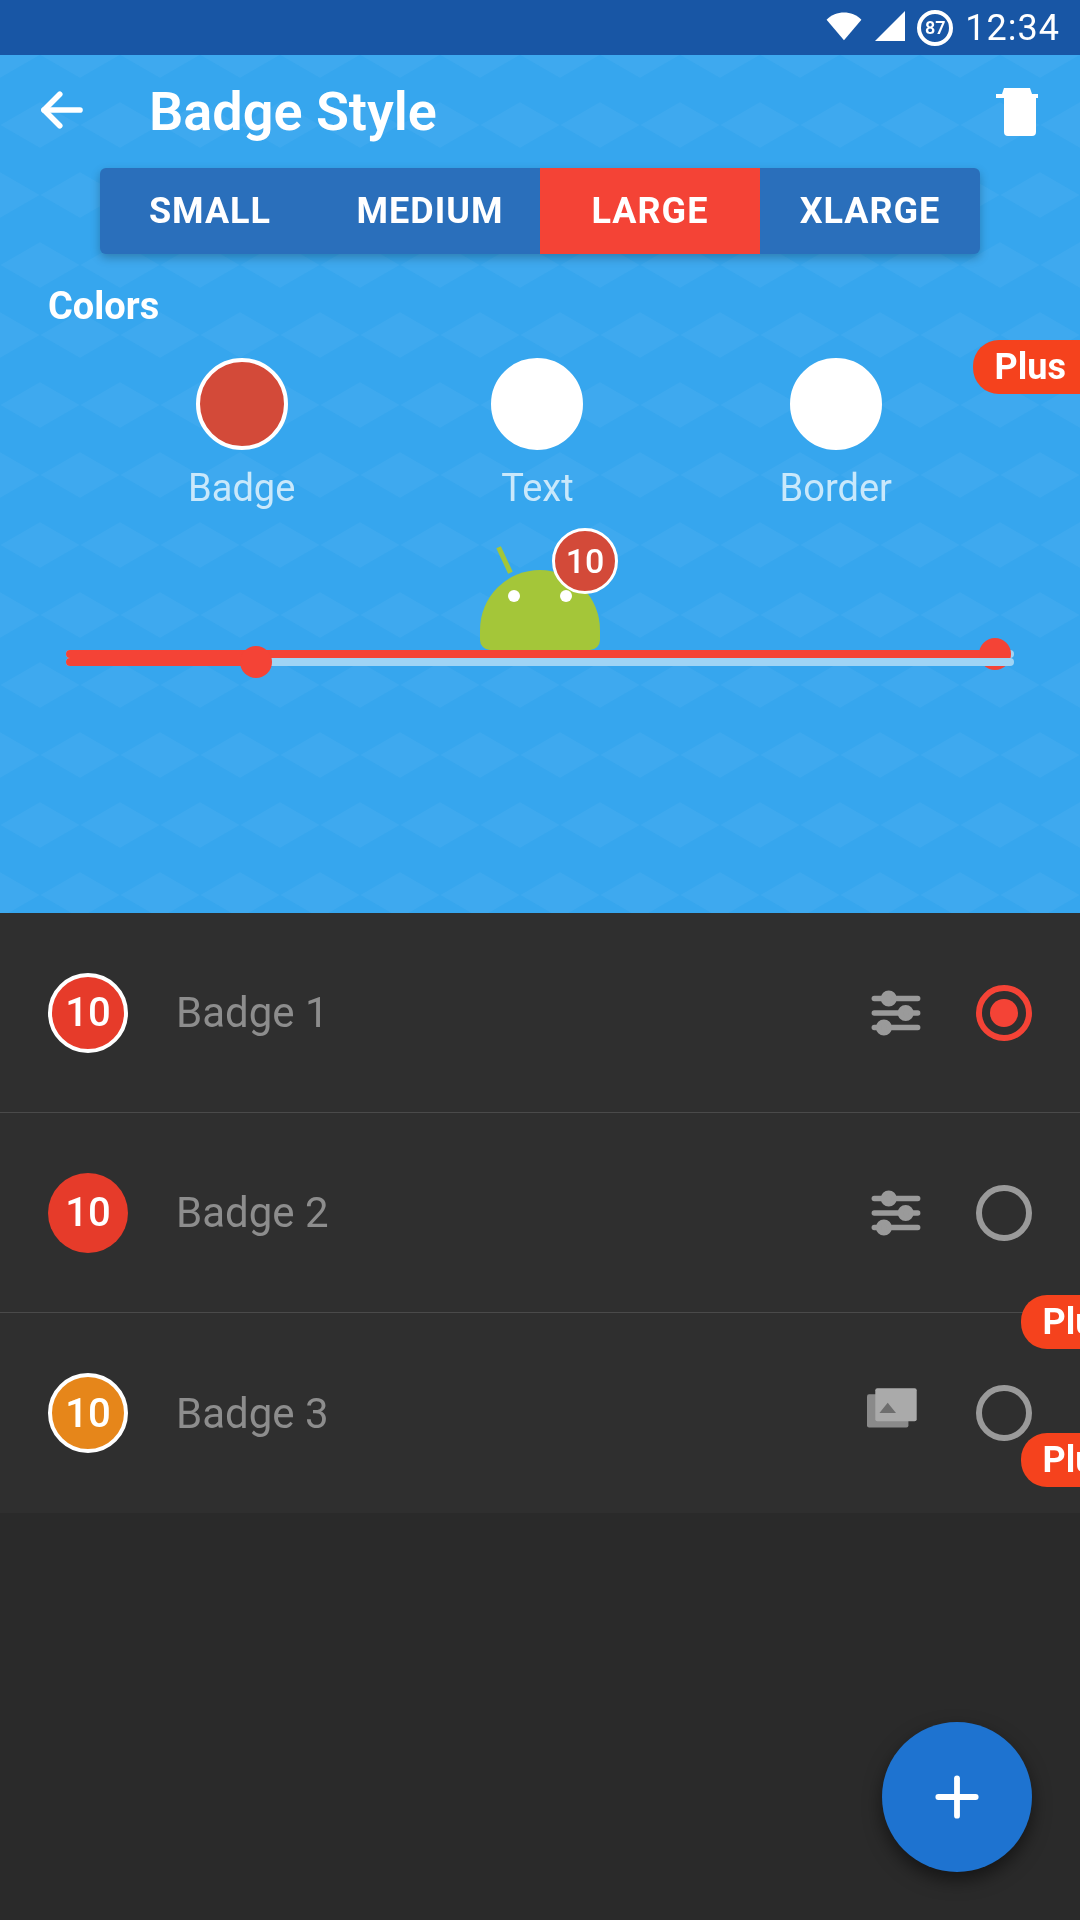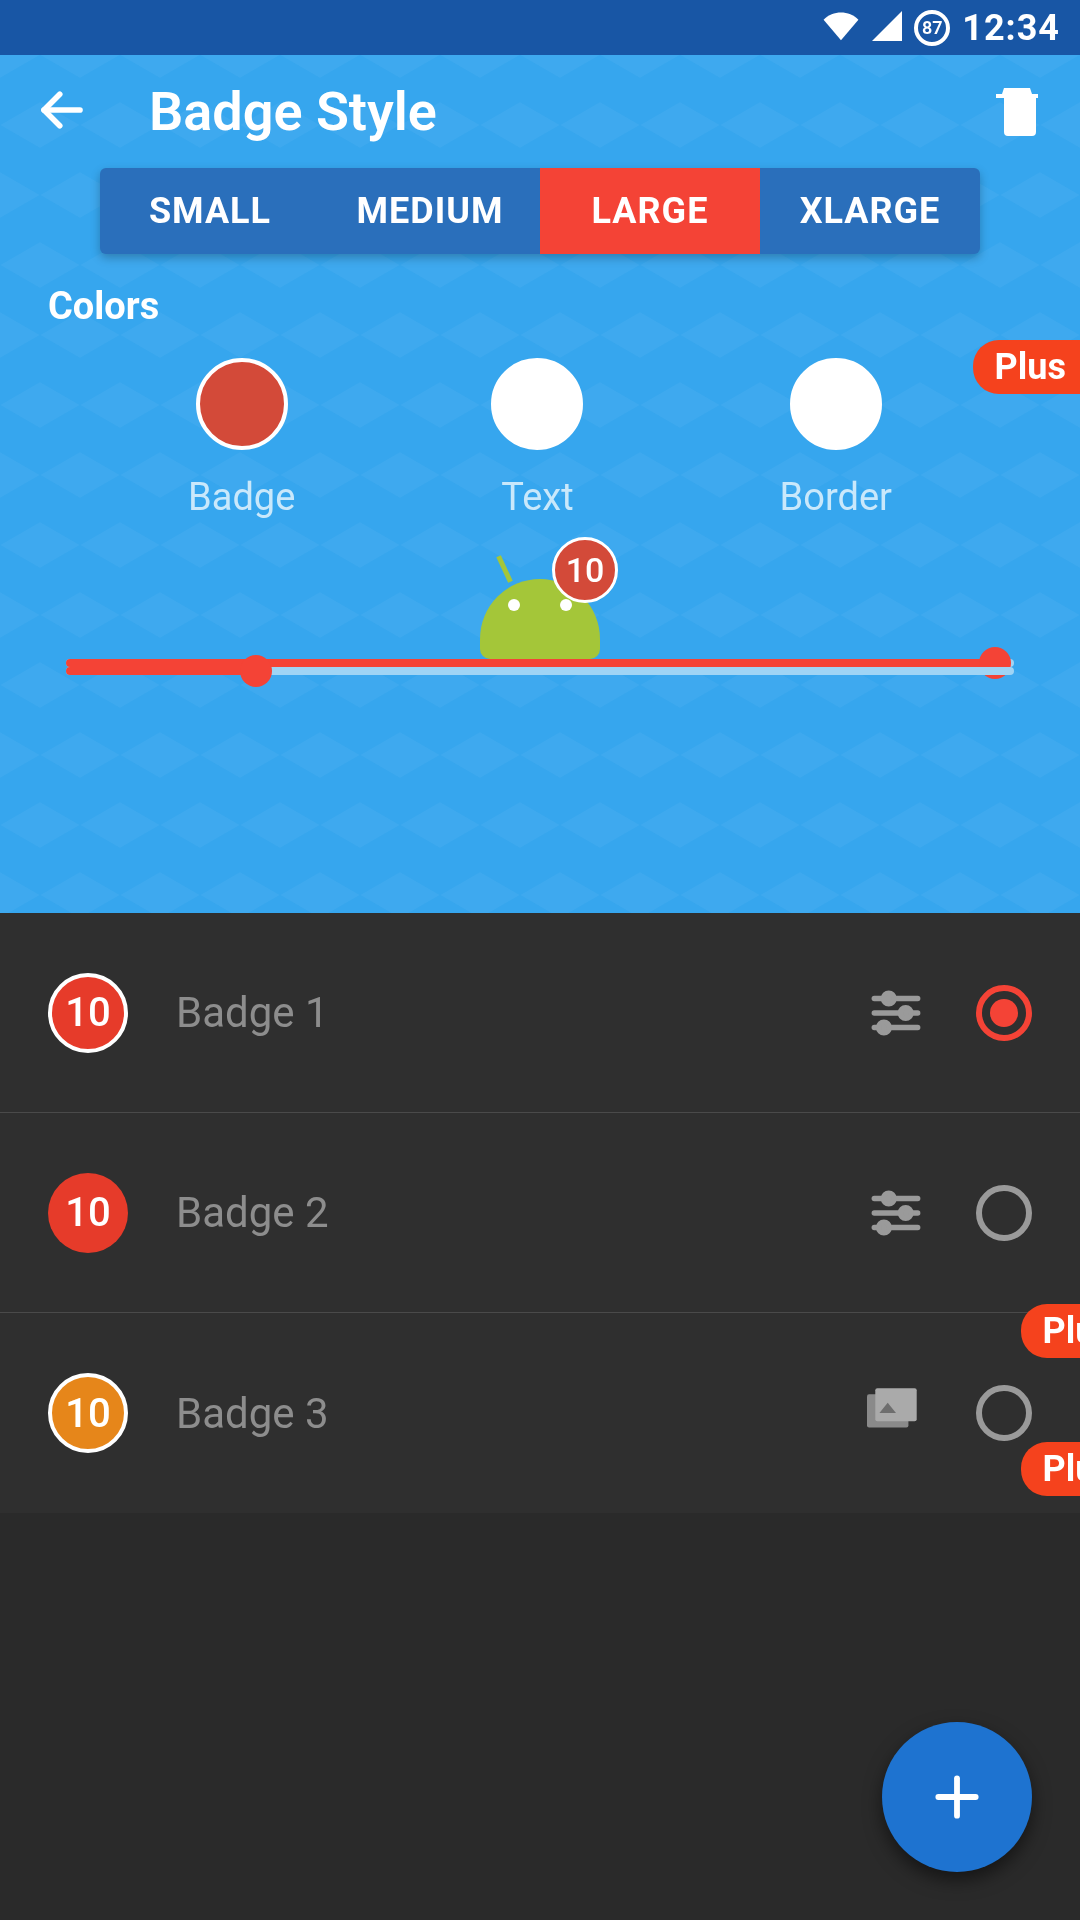--- a/index.html
+++ b/index.html
@@ -10,21 +10,21 @@
   .status-bar {
     height: 55px;
     background: #1856a5;
     display: flex;
     justify-content: flex-end;
     align-items: center;
     padding-right: 20px;
     gap: 12px;
     color: #fff;
   }
-  .status-bar .time { font-size: 36px; font-weight: 700; letter-spacing: 1px; }
+  .status-bar .time { font-size: 36px; font-weight: 400; letter-spacing: 1px; }
   .battery-ring {
     width: 36px; height: 36px; border: 4px solid #fff; border-radius: 50%;
     display: flex; align-items: center; justify-content: center;
     font-size: 18px; font-weight: 600; color: #fff;
   }
 
   
   .blue-area {
     height: 858px;
     background-color: #36a6ee;
@@ -92,21 +92,21 @@
   .plus-pill.p2 { top: 645px; }
   .plus-pill.p3 { top: 775px; }
 
   
   .swatches {
     display: flex;
     justify-content: space-around;
     padding: 20px 90px 0 90px;
   }
   .swatch-col {
-    display: flex; flex-direction: column; align-items: center; gap: 25px;
+    display: flex; flex-direction: column; align-items: center; gap: 16px;
   }
   .swatch-circle {
     width: 92px; height: 92px; border-radius: 50%;
     border: 4px solid #fff;
   }
   .swatch-circle.badge { background: #d34a39; }
   .swatch-circle.text { background: #fff; }
   .swatch-circle.border { background: #fff; }
   .swatch-label { color: #c9e8fb; font-size: 38px; }
 

